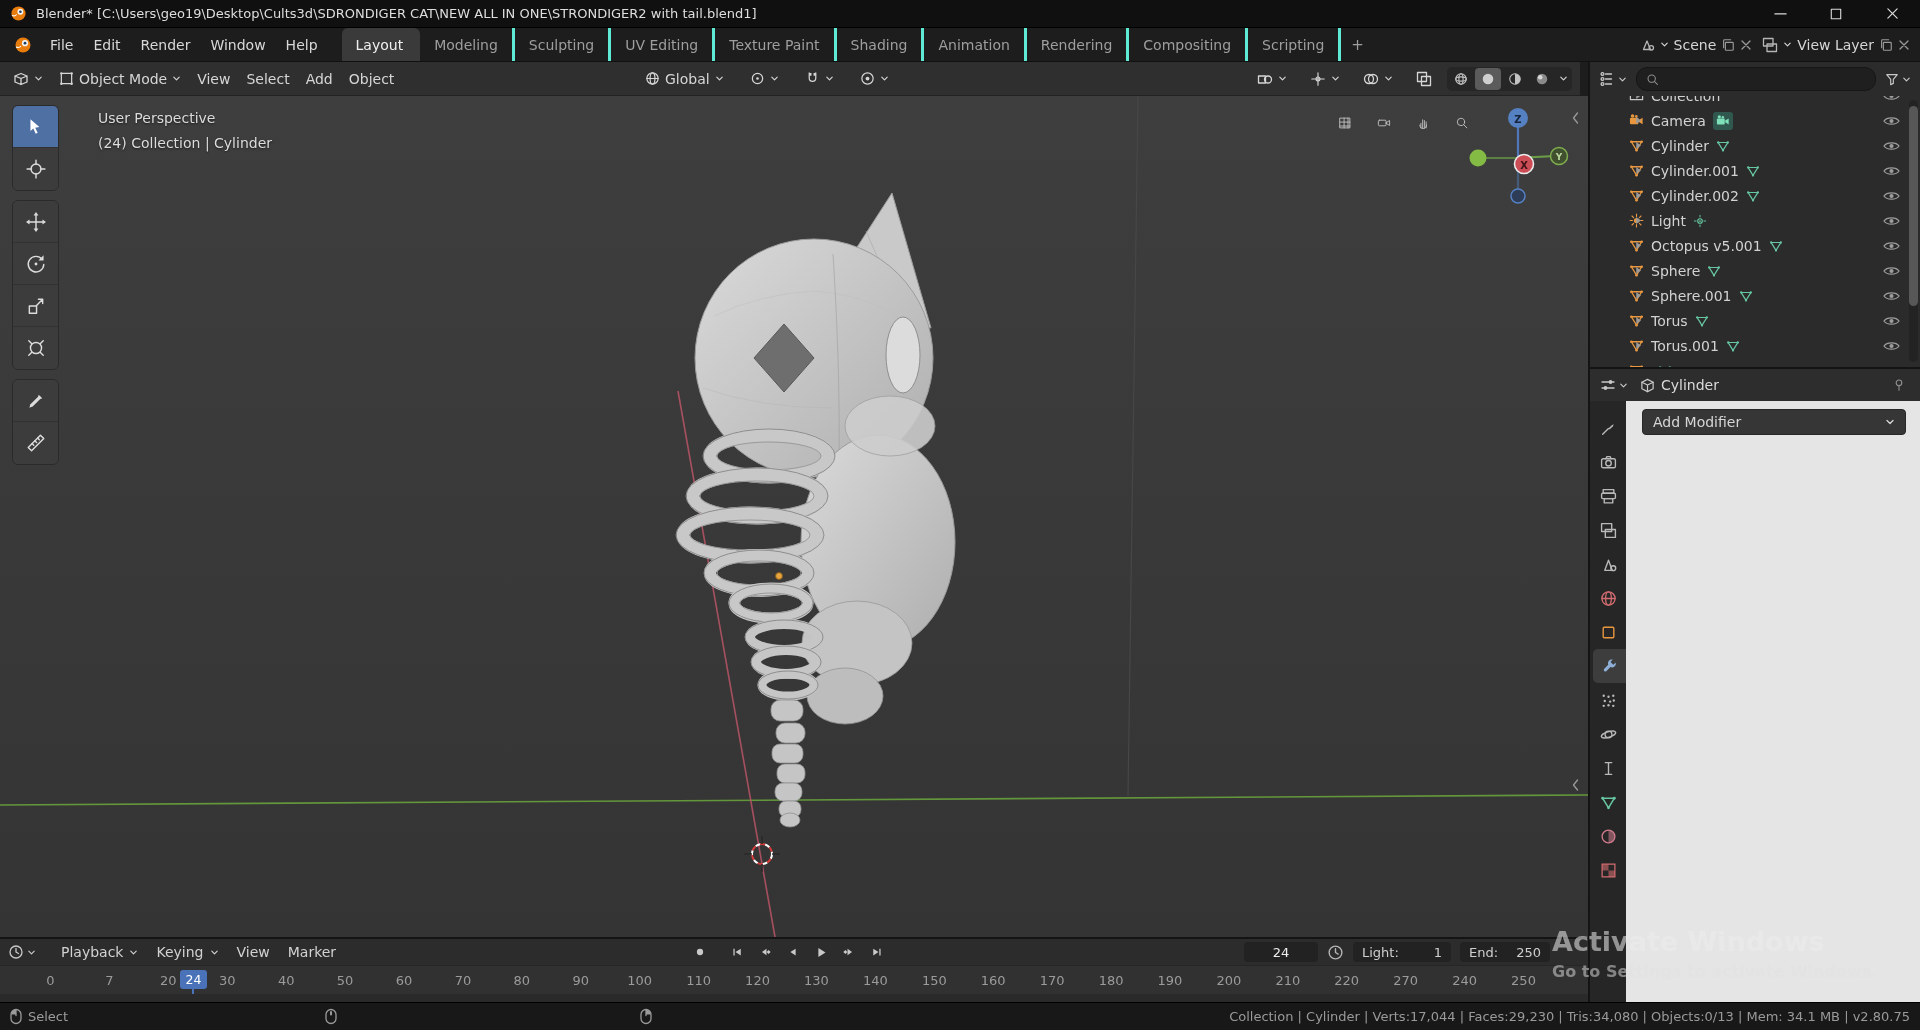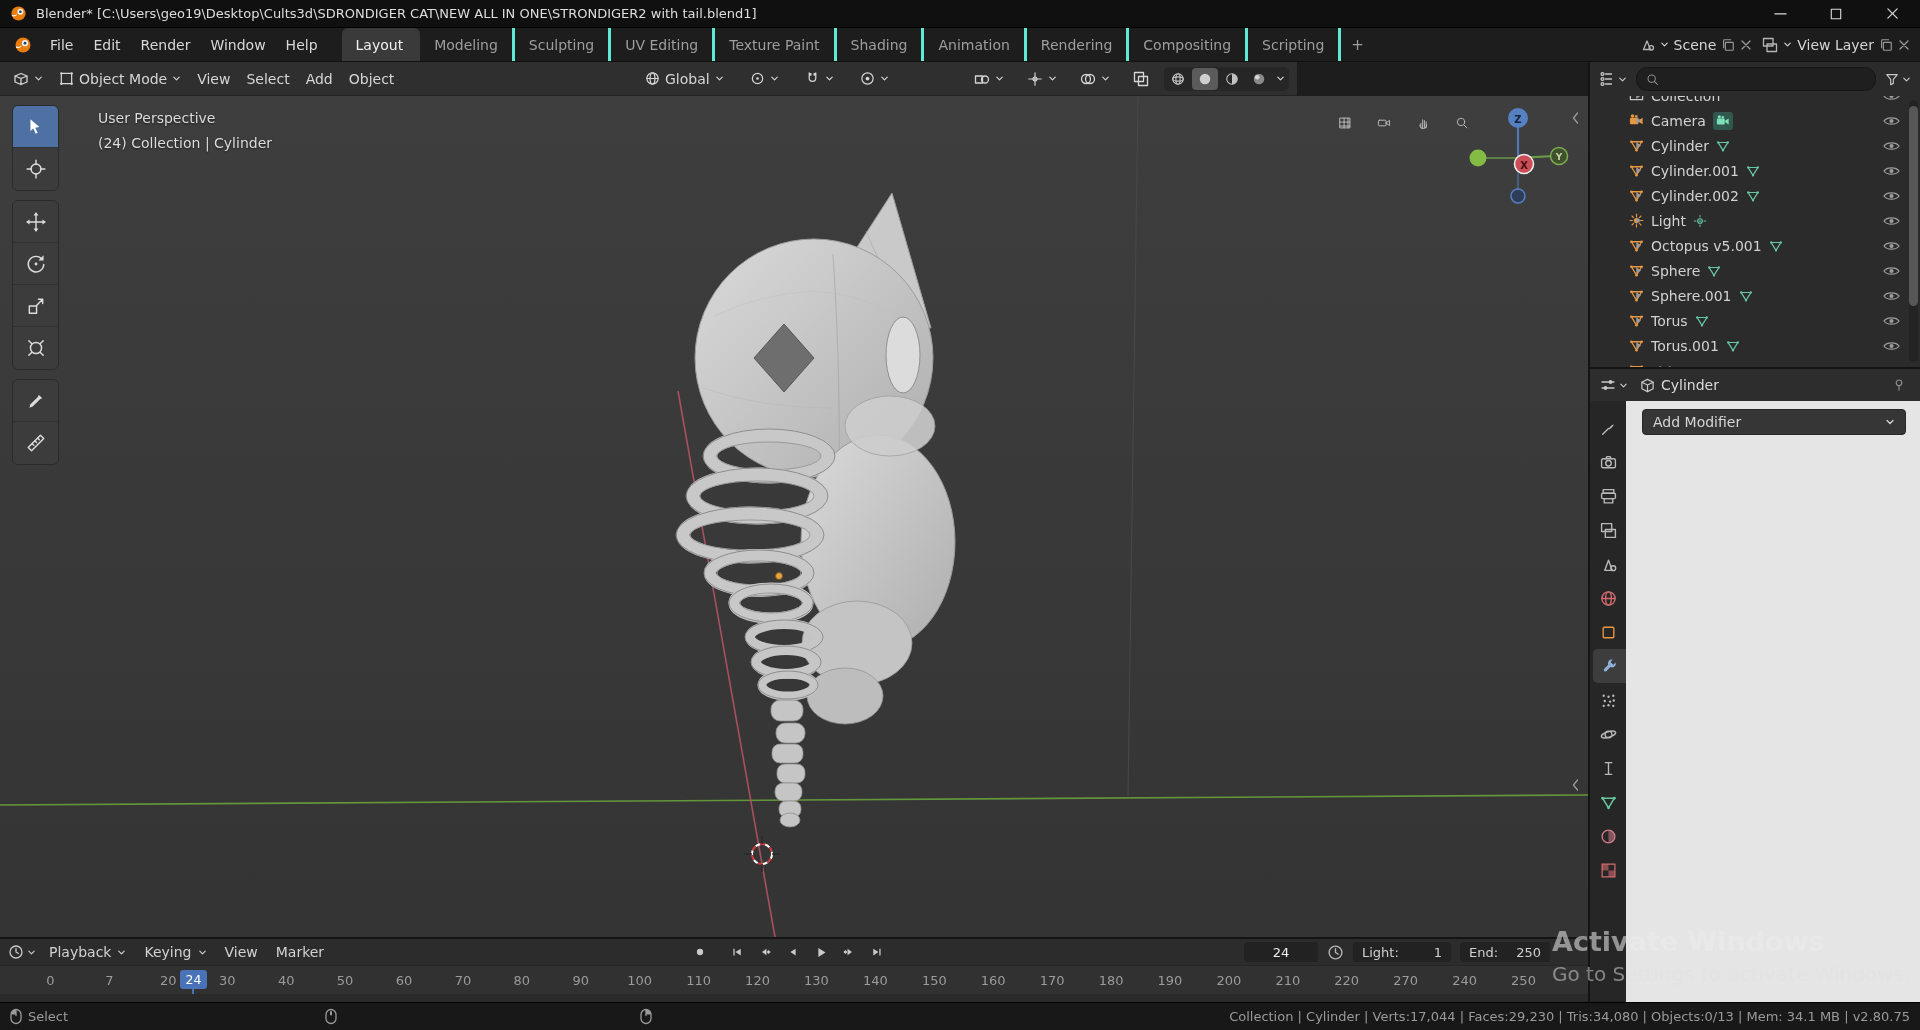--- a/index.html
+++ b/index.html
@@ -25,21 +25,21 @@
   .menu-item{font-size:14px;color:#d8d8d8;padding:0 10px;background:none;border:none;}
   .ws-tabs{display:flex;margin-left:14px;align-items:stretch;}
   .ws-tab{font-size:14px;color:#9e9e9e;padding:0 14px;background:transparent;border:none;border-right:3px solid #5eead4;}
   .ws-tab.active{background:#3a3a3a;color:#f0f0f0;border-radius:6px 6px 0 0;border-right-color:transparent;}
   .ws-add{font-size:15px;color:#9e9e9e;padding:0 10px;background:none;border:none;}
   .topbar-right{margin-left:auto;display:flex;align-items:center;gap:10px;padding-right:4px;}
   .selector{display:flex;align-items:center;gap:5px;font-size:14px;color:#d6d6d6;}
   .dim{color:#9a9a9a;}
 
   
-  .vp-header{position:absolute;top:62px;left:0;width:1297px;height:34px;background:#2f2f2f;border-bottom:1px solid #222;
+  .vp-header{position:absolute;top:62px;left:0;width:1580px;height:34px;background:#2f2f2f;border-bottom:1px solid #222;
              display:flex;align-items:center;padding:0 5px;box-sizing:border-box;}
   .hbtn{display:flex;align-items:center;gap:5px;color:#d6d6d6;font-size:14px;padding:4px 8px;background:none;border:none;}
   .vph-center{position:absolute;left:637px;top:0;height:100%;display:flex;align-items:center;gap:10px;}
   .vph-right{position:absolute;right:8px;top:0;height:100%;display:flex;align-items:center;gap:7px;}
   .shade-group{display:flex;align-items:center;background:#262626;border-radius:5px;padding:1px;gap:1px;}
   .shade-btn{width:26px;height:22px;display:flex;align-items:center;justify-content:center;background:none;border:none;color:#c2c2c2;border-radius:4px;}
   .shade-btn.active{background:#5b5b5b;color:#e8e8e8;}
 
   
   .viewport{position:absolute;top:96px;left:0;width:1588px;height:841px;overflow:hidden;
@@ -84,21 +84,21 @@
   .prop-tabs{position:absolute;left:0;top:32px;bottom:0;width:36px;background:#262626;display:flex;flex-direction:column;padding-top:10px;}
   .ptab{width:36px;height:34px;display:flex;align-items:center;justify-content:center;background:none;border:none;color:#b9b9b9;}
   .ptab.active{background:#3d3d3d;border-radius:5px 0 0 5px;width:33px;margin-left:3px;}
   .prop-content{position:absolute;left:36px;top:32px;right:0;bottom:0;background:#e5e5e5;}
   .add-modifier{margin:8px 14px 0 16px;height:26px;background:#363636;border:1px solid #282828;border-radius:4px;
                 display:flex;align-items:center;padding:0 10px;font-size:14px;color:#d6d6d6;}
   .add-modifier .chev{margin-left:auto;}
 
   
   .timeline{position:absolute;top:937px;left:0;width:1588px;height:65px;background:#2c2c2c;border-top:2px solid #141414;box-sizing:border-box;}
-  .tl-header{height:26px;display:flex;align-items:center;padding:0 6px;gap:2px;position:relative;}
+  .tl-header{height:26px;display:flex;align-items:center;padding:0 6px;gap:14px;position:relative;}
   .tl-menu{display:flex;align-items:center;gap:6px;color:#d2d2d2;font-size:14px;padding:2px 9px;background:none;border:none;}
   .transport{position:absolute;left:688px;top:0;height:26px;display:flex;align-items:center;gap:4px;}
   .t-btn{width:24px;height:20px;display:flex;align-items:center;justify-content:center;color:#c9c9c9;background:none;border:none;}
   .t-rec{margin-right:9px;}
   .tl-right{position:absolute;right:38px;top:0;height:26px;display:flex;align-items:center;gap:9px;}
   .frame-field{width:74px;height:20px;background:#222;border-radius:4px;color:#ededed;font-size:13px;
                display:flex;align-items:center;justify-content:center;}
   .range-field{height:20px;background:#222;border-radius:4px;color:#cfcfcf;font-size:13px;
                display:flex;align-items:center;justify-content:space-between;padding:0 9px;}
   .range-field.start{width:80px;} .range-field.end{width:72px;}
@@ -113,21 +113,21 @@
   
   .statusbar{position:absolute;top:1002px;left:0;width:100%;height:28px;background:#181818;border-top:1px solid #000;
              box-sizing:border-box;display:flex;align-items:center;padding:0 10px;font-size:13px;color:#9c9c9c;position:absolute;}
   .kb-hint{display:flex;align-items:center;gap:6px;}
   .mmb-hint{position:absolute;left:325px;} .rmb-hint{position:absolute;left:640px;}
   .stats{margin-left:auto;white-space:nowrap;color:#9a9a9a;}
 
   
   .watermark{position:absolute;left:1552px;top:926px;z-index:60;pointer-events:none;color:rgba(236,236,236,.55);}
   .wm1{font-size:27px;font-weight:700;}
-  .wm2{font-size:20px;margin-top:5px;color:rgba(225,225,225,.5);}
+  .wm2{font-size:16px;margin-top:5px;color:rgba(225,225,225,.5);font-weight:bold;}
 </style>
 </head>
 <body>
 
 <div class="app">
 
   <div class="titlebar">
     <svg width="17" height="17" viewBox="0 0 18 18">
       <circle cx="9" cy="9" r="7.5" fill="#e87d0d"></circle>
       <circle cx="11" cy="7.2" r="3.1" fill="#f4f4f4"></circle>

